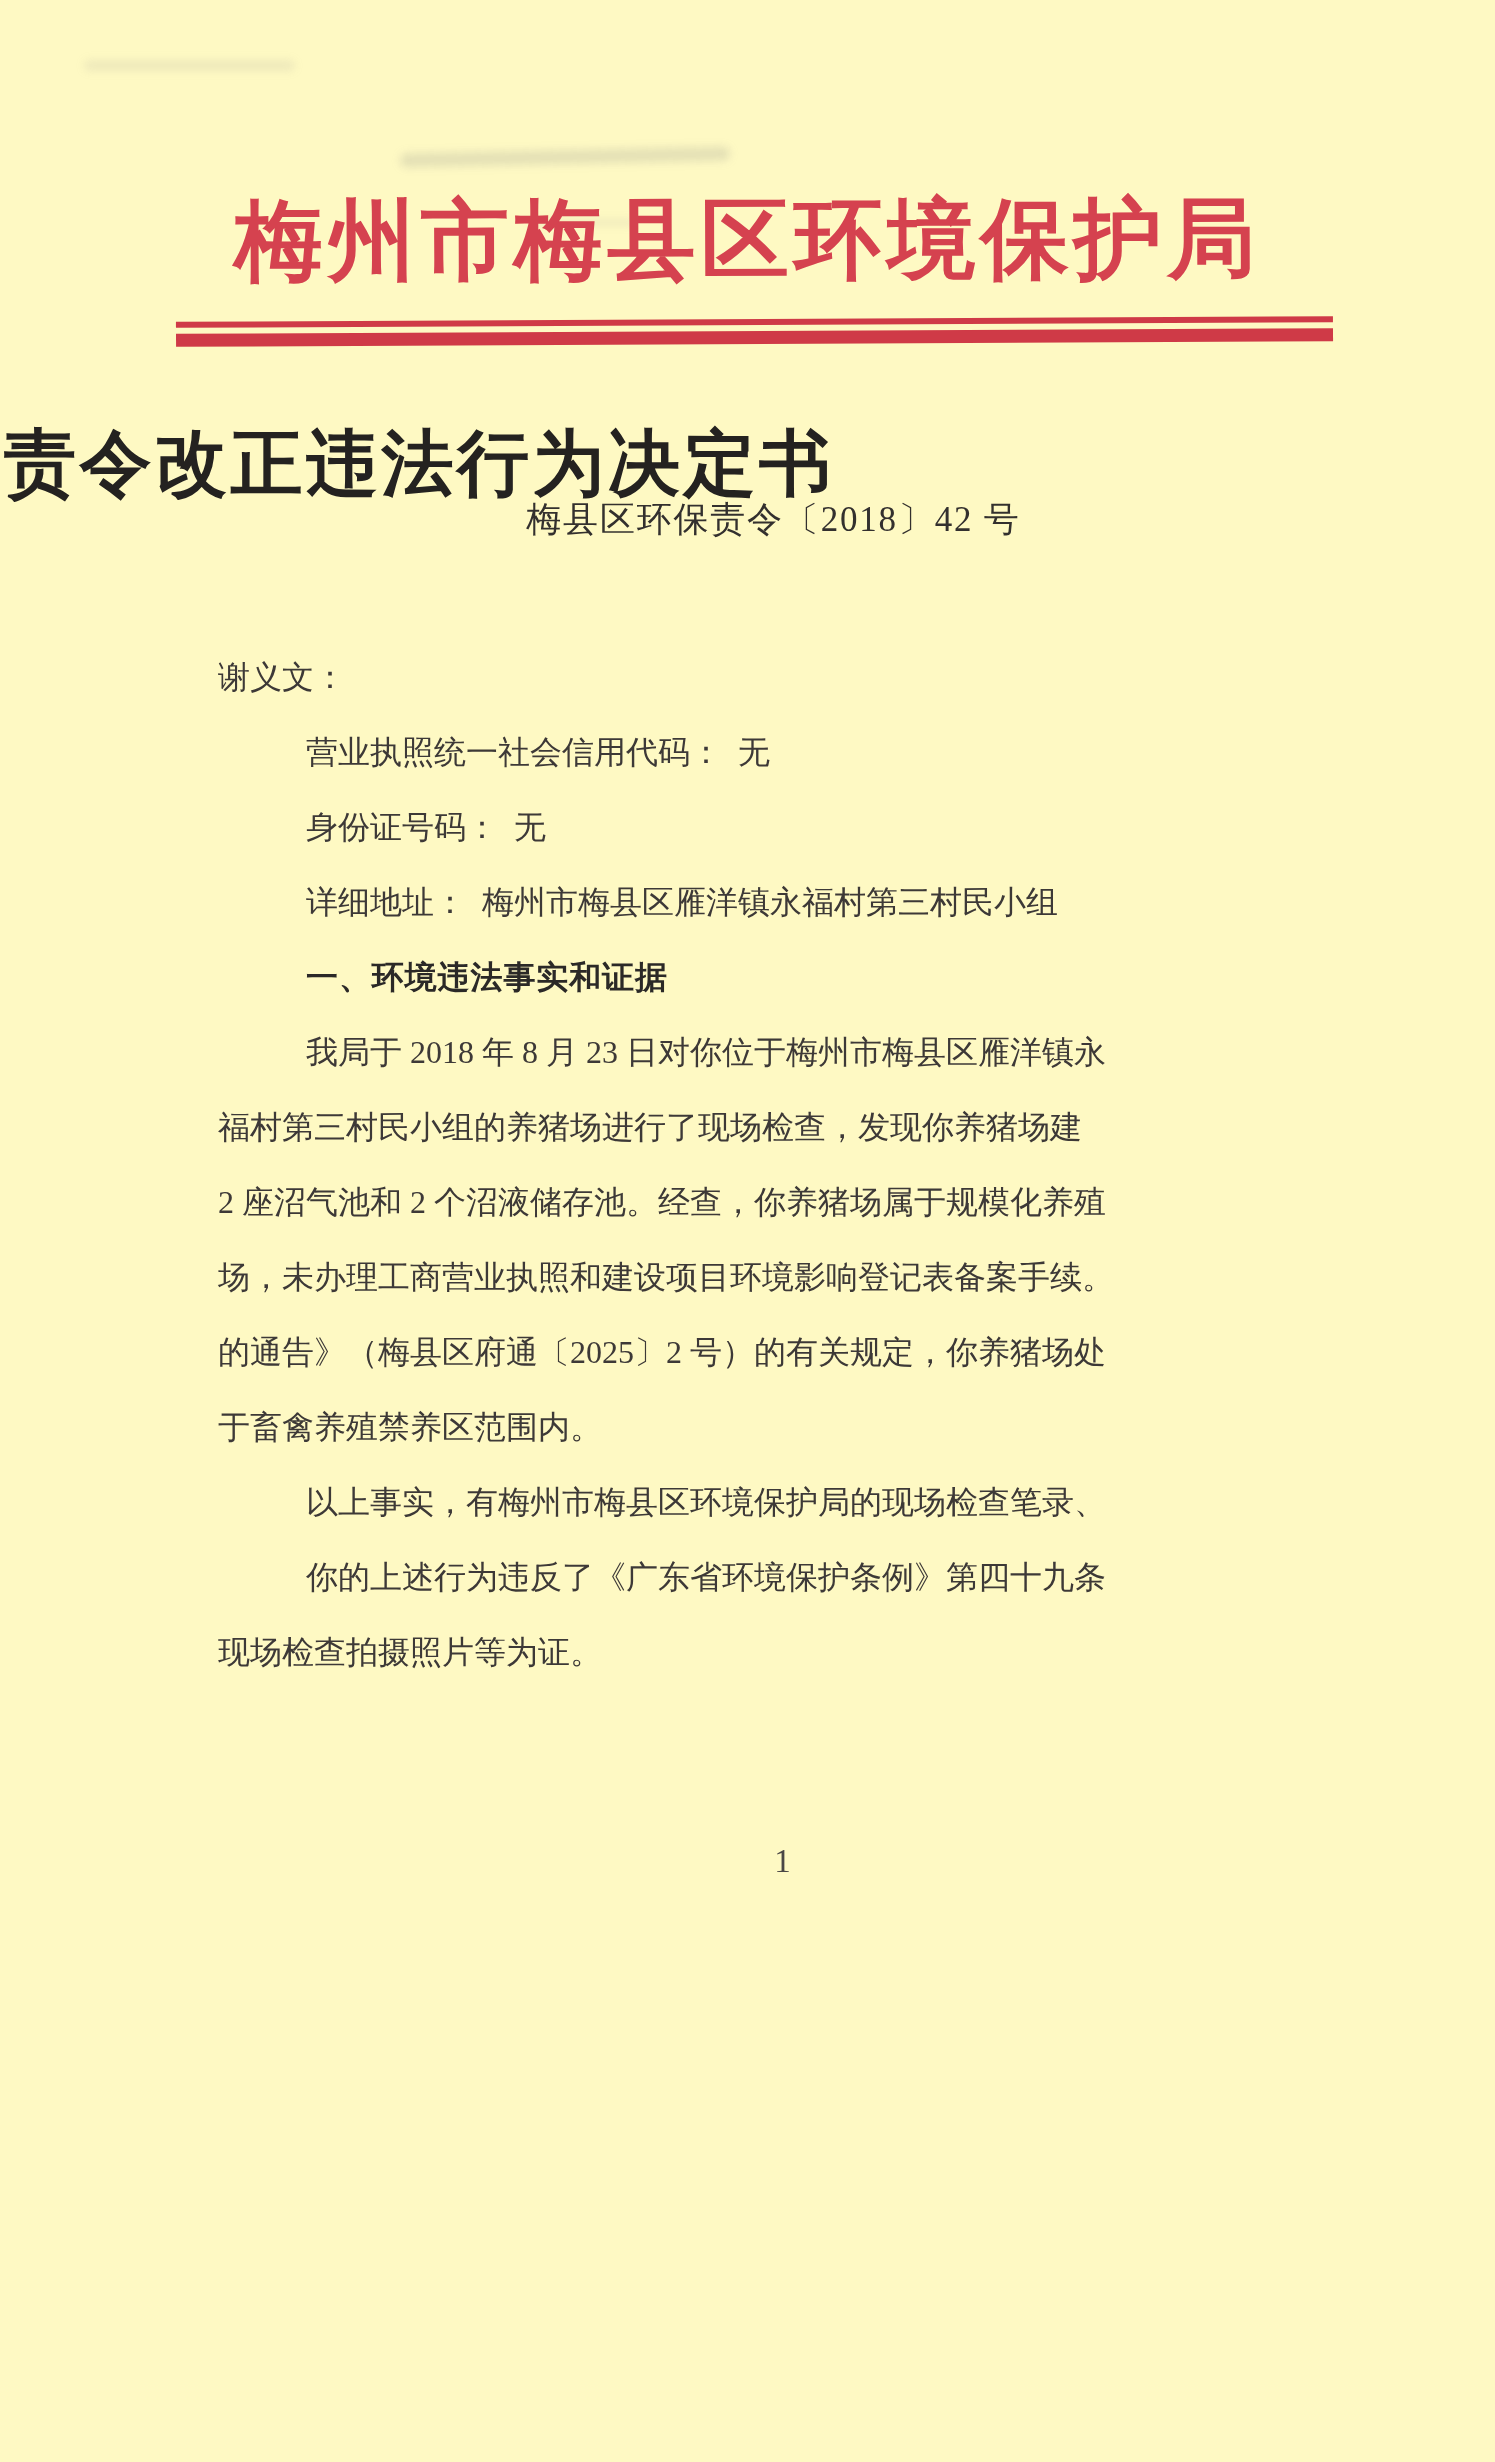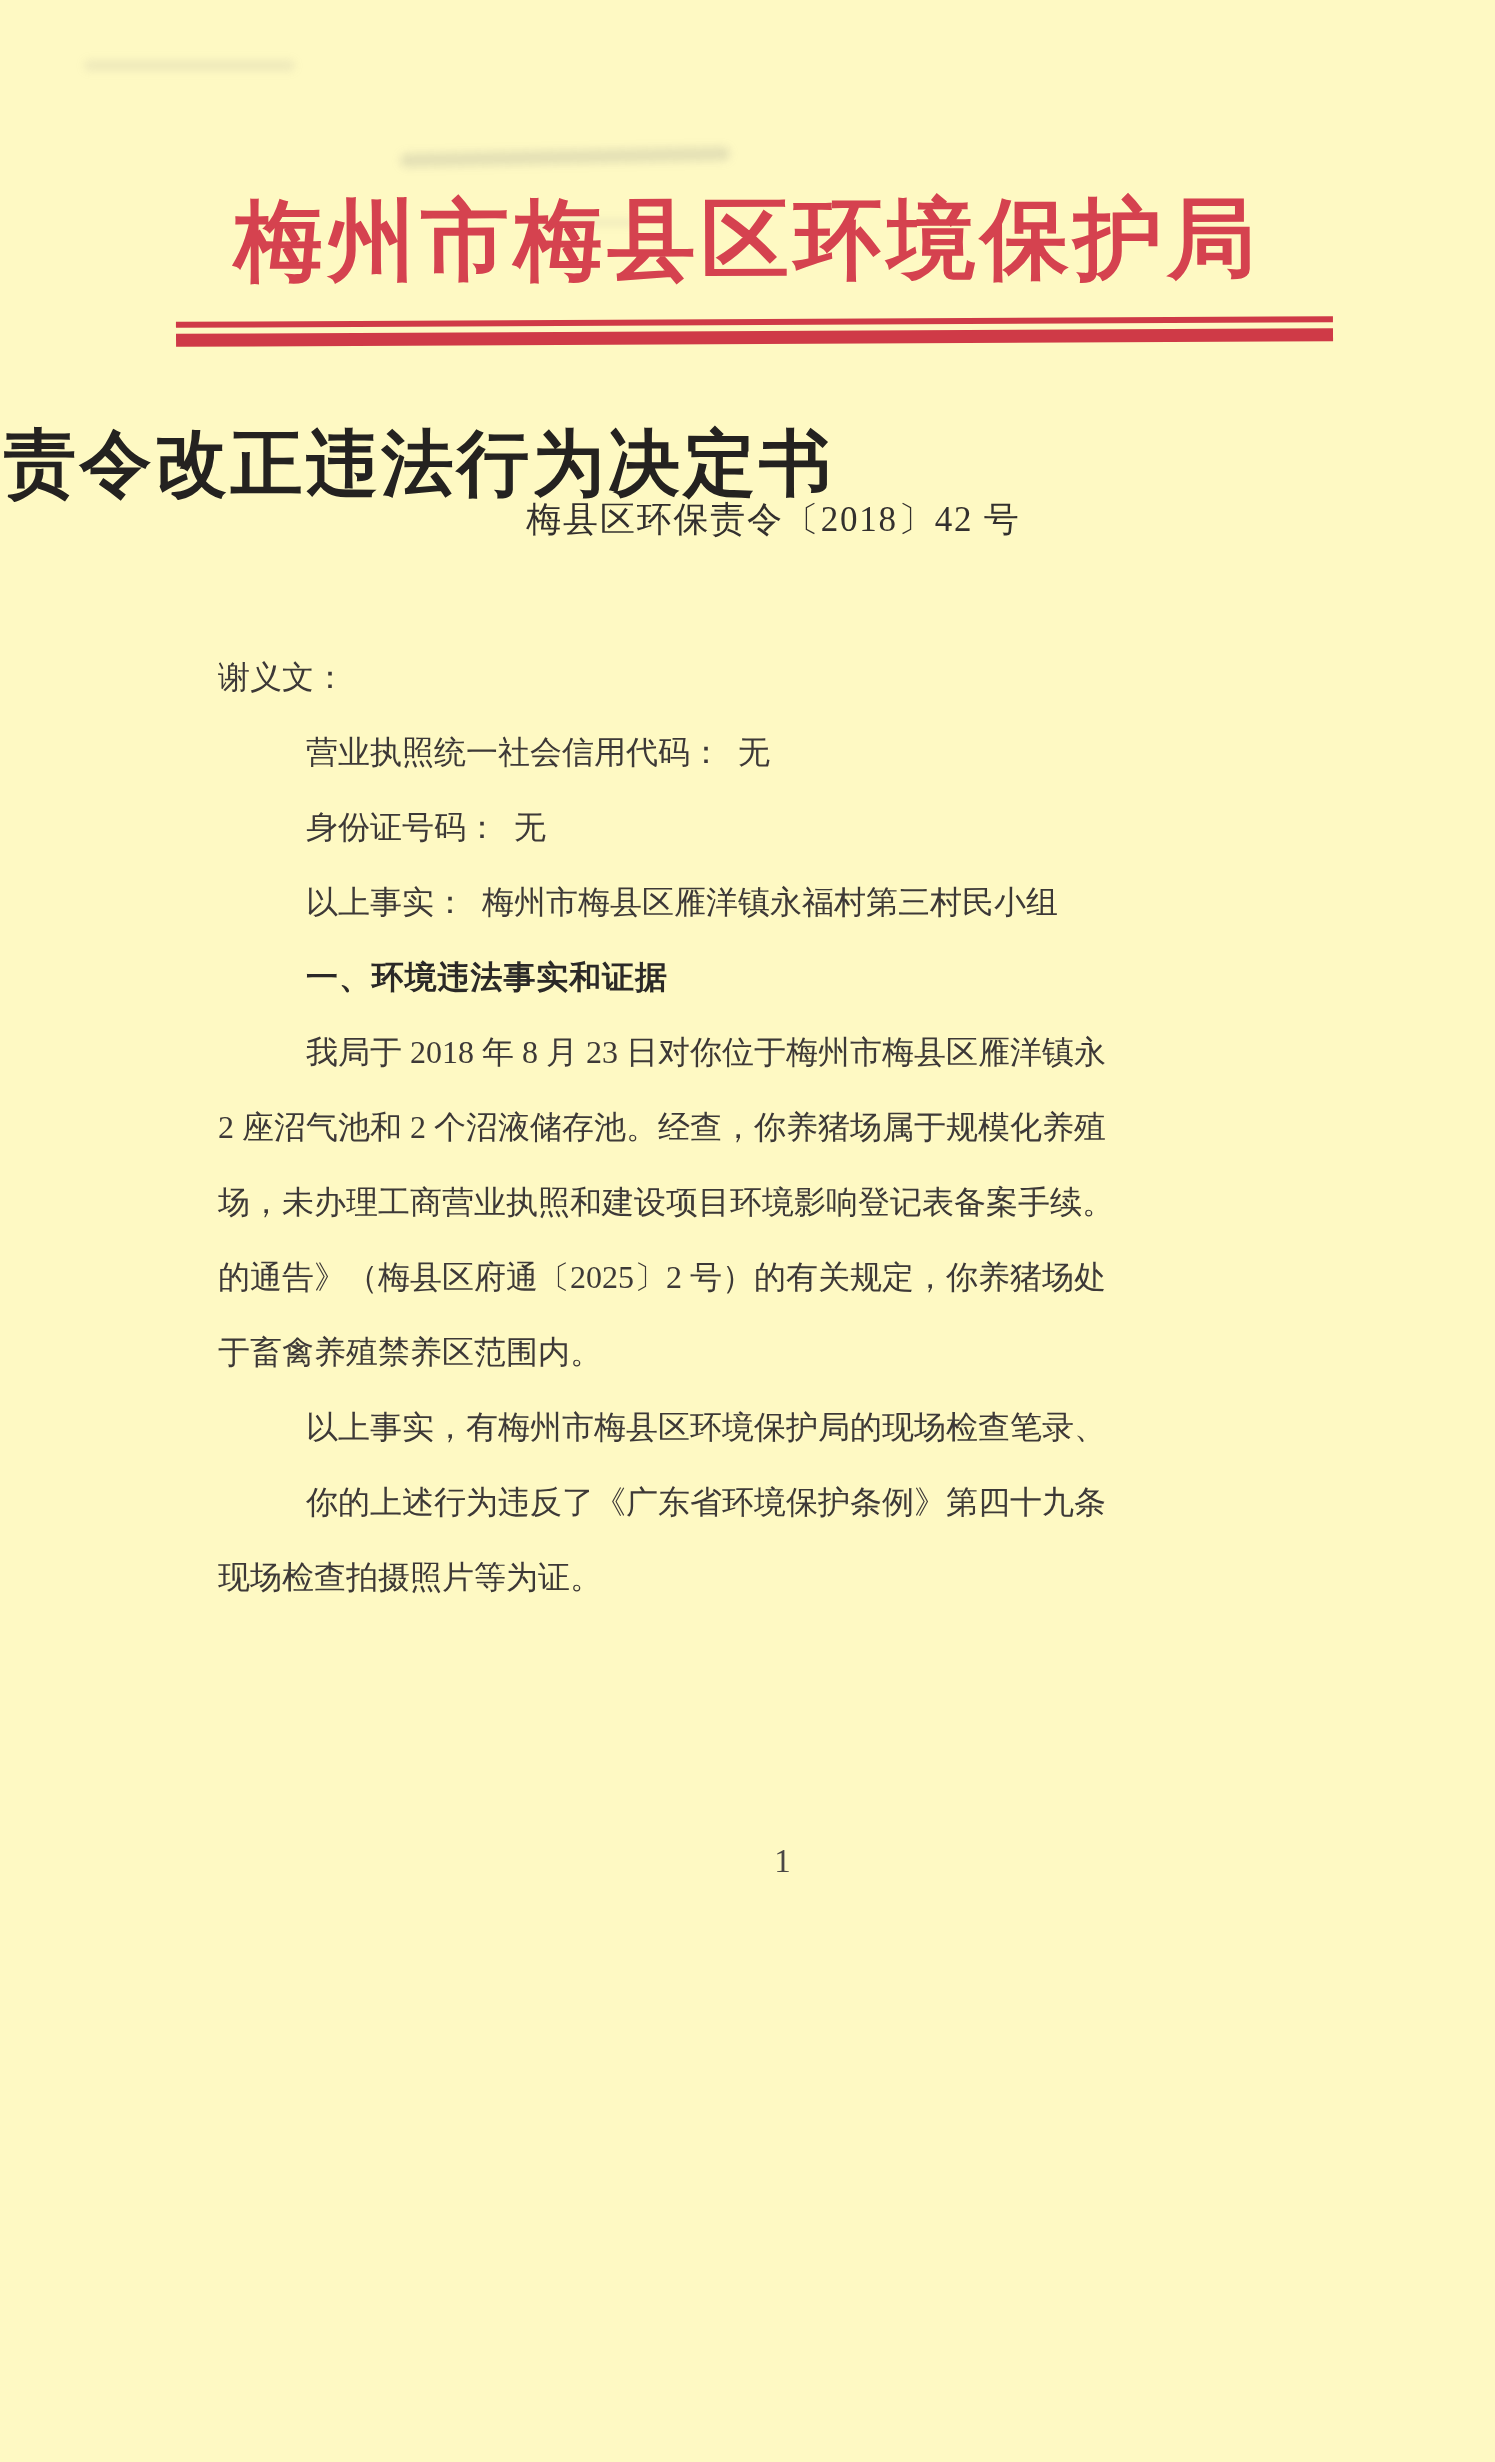--- a/index.html
+++ b/index.html
@@ -75,23 +75,24 @@
   </div>
 
   <h1 class="doc-title">责令改正违法行为决定书</h1>
 
   <div class="doc-number">梅县区环保责令〔2018〕42 号</div>
 
   <div class="doc-body">
     <div class="line">谢义文：</div>
     <div class="line indent">营业执照统一社会信用代码：  无</div>
     <div class="line indent">身份证号码：  无</div>
-    <div class="line indent">以上事实：  梅州市梅县区雁洋镇永福村第三村民小组</div>
+    <div class="line indent">详细地址：  梅州市梅县区雁洋镇永福村第三村民小组</div>
     <div class="line indent bold">一、环境违法事实和证据</div>
     <div class="line indent">我局于 2018 年 8 月 23 日对你位于梅州市梅县区雁洋镇永</div>
+    <div class="line">福村第三村民小组的养猪场进行了现场检查，发现你养猪场建</div>
     <div class="line">2 座沼气池和 2 个沼液储存池。经查，你养猪场属于规模化养殖</div>
     <div class="line">场，未办理工商营业执照和建设项目环境影响登记表备案手续。</div>
     <div class="line">的通告》（梅县区府通〔2025〕2 号）的有关规定，你养猪场处</div>
     <div class="line">于畜禽养殖禁养区范围内。</div>
     <div class="line indent">以上事实，有梅州市梅县区环境保护局的现场检查笔录、</div>
     <div class="line indent">你的上述行为违反了《广东省环境保护条例》第四十九条</div>
     <div class="line">现场检查拍摄照片等为证。</div>
   </div>
 
   <div class="page-number">1</div>

